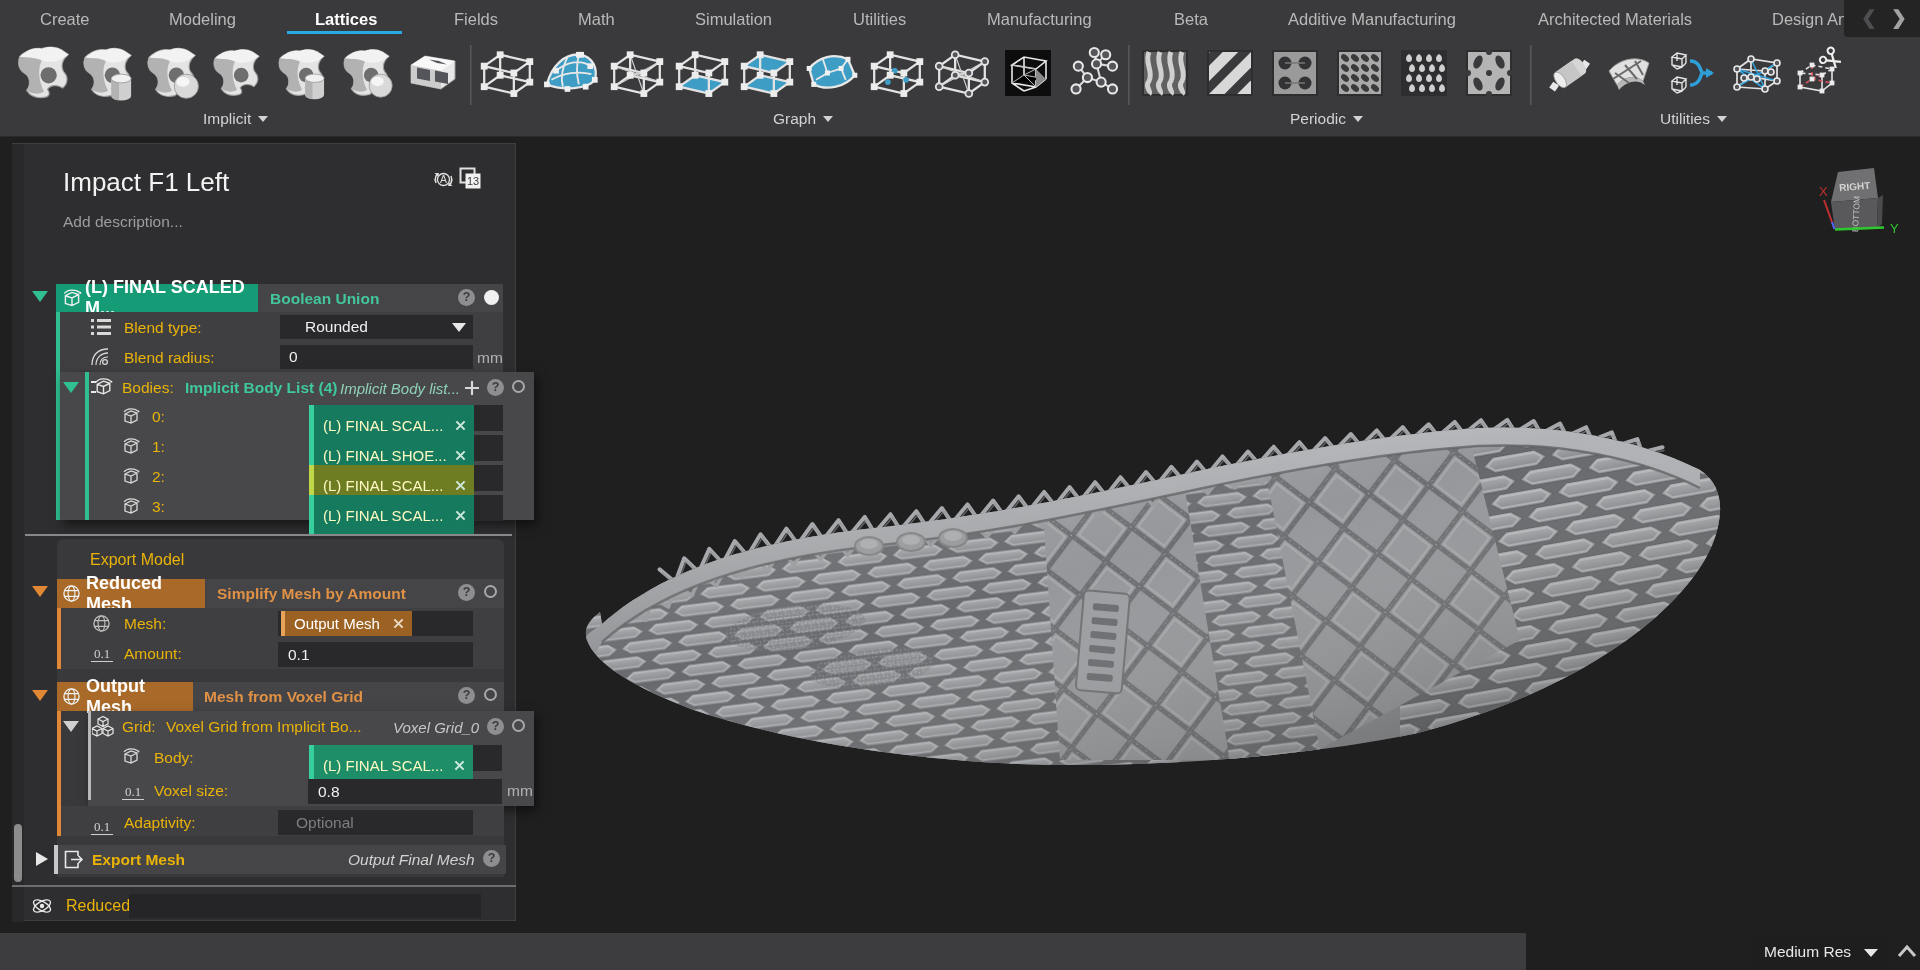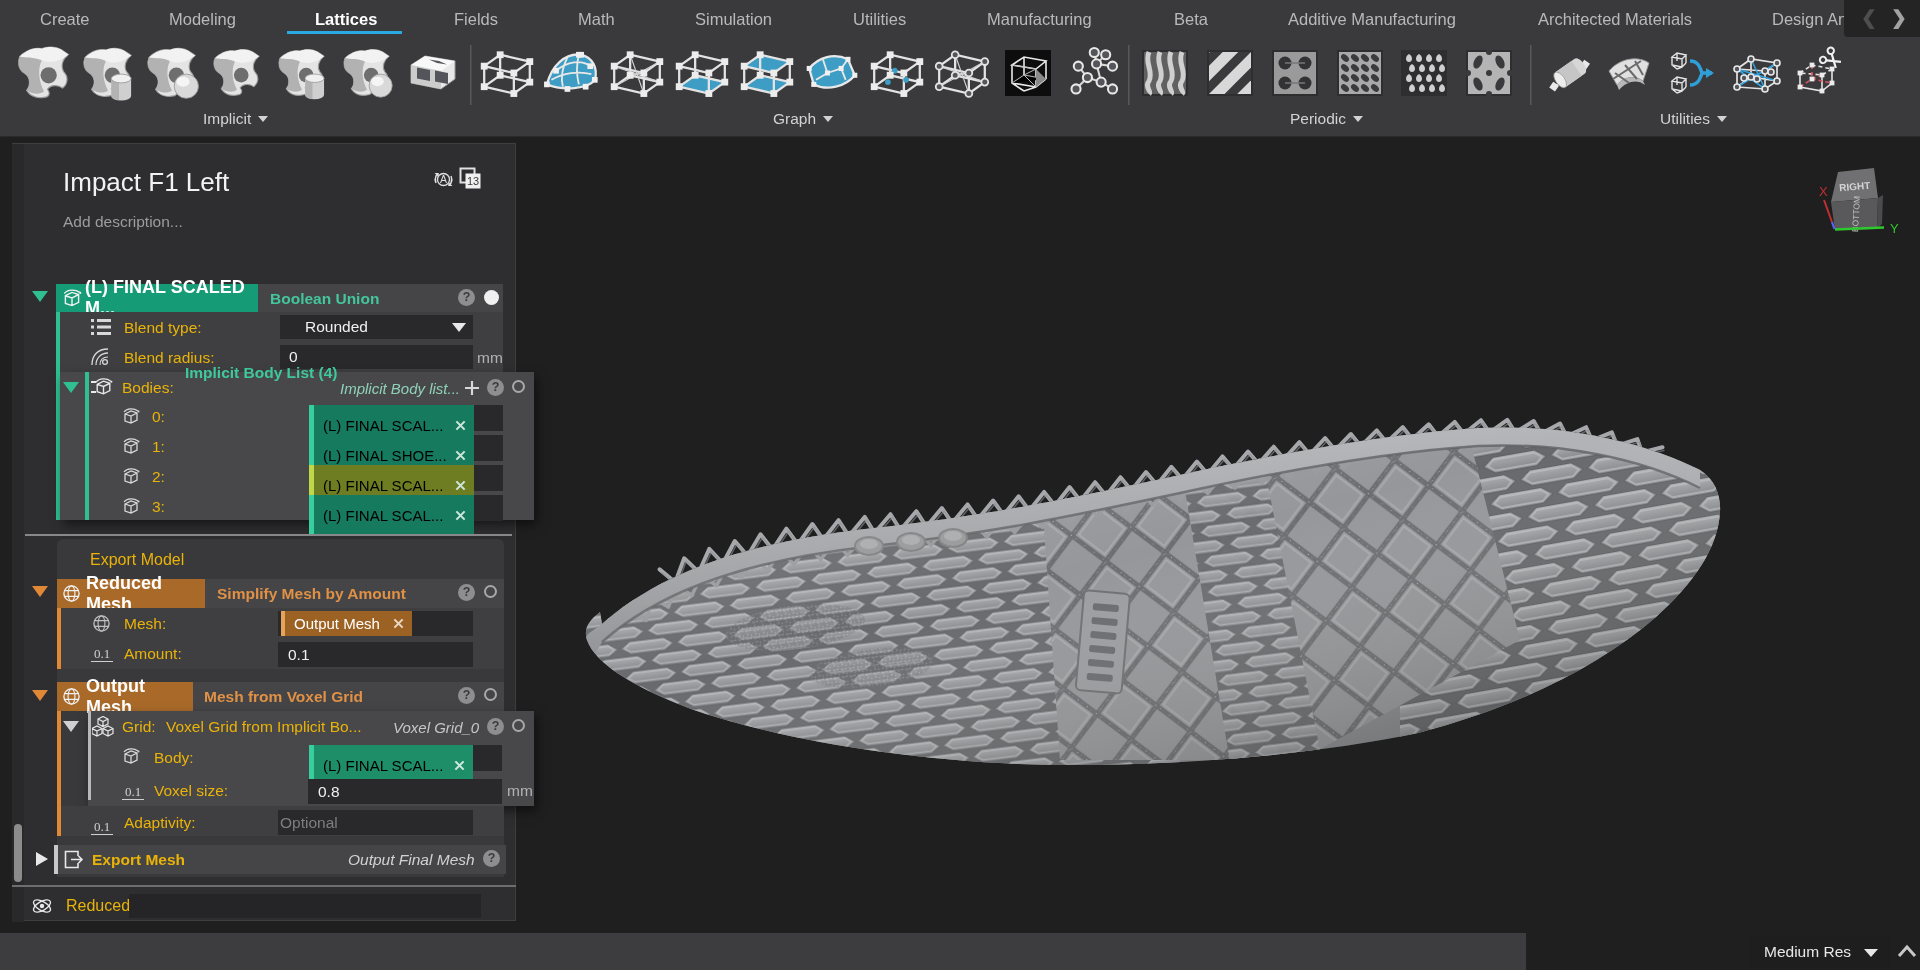--- a/index.html
+++ b/index.html
@@ -22,21 +22,21 @@
 #pthumb{position:absolute;left:2px;top:680px;width:8px;height:58px;background:#8c8c8d;border-radius:4px}
 .prow{position:absolute;color:#eab308;font-size:15.5px}
 .hdr{position:absolute;background:#454547}
 .chip{position:absolute;color:#fff;font-size:18px;font-weight:bold;display:flex;align-items:center}
 .ttl{font-weight:bold}
 .qm{position:absolute;width:17px;height:17px;border-radius:50%;background:#8e8e90;color:#3a3a3c;font-size:12.5px;font-weight:bold;text-align:center;line-height:17px}
 .dotf{position:absolute;width:15px;height:15px;border-radius:50%;background:#f0f0f0}
 .doto{position:absolute;width:13px;height:13px;border-radius:50%;border:2px solid #a8a8a9}
 .tri{position:absolute;width:0;height:0}
 .inp{position:absolute;background:#29292b;color:#f0f0f0;font-size:15.5px}
-.vchip{position:absolute;height:40px;color:#000000;font-size:15px;display:flex;align-items:center}
+.vchip{position:absolute;height:40px;color:#fef9c3;font-size:15px;display:flex;align-items:center}
 .ital{font-style:italic}
 </style></head><body>
 <div id="root">
     <div id="viewport">
       <svg id="shoe" style="position:absolute;left:0;top:0" width="1920" height="796" viewBox="0 137 1920 796">
 <defs>
 <linearGradient id="shade" x1="0" y1="0" x2="1" y2="0.25">
  <stop offset="0" stop-color="#86878a"></stop>
             <stop offset="0.45" stop-color="#97989b"></stop>
             <stop offset="0.8" stop-color="#9a9b9e"></stop>
@@ -562,21 +562,21 @@
       <div class="abs" style="left:48px;top:228px;width:474px;height:148px;background:#48484a;box-shadow:3px 5px 10px rgba(0,0,0,0.5)"></div>
       <div class="abs" style="left:73px;top:228px;width:4px;height:148px;background:#2fbf90"></div>
       <div class="tri" style="left:51px;top:238px;border-left:8.0px solid transparent;border-right:8.0px solid transparent;border-top:11px solid #2fbf90"></div>
       <svg class="abs" style="left:81px;top:233px" width="21" height="21" viewBox="0 0 20 20">
         <path d="M4,7 L10,4 L16,6 L16,13 L10,16 L4,14 Z M4,7 L10,9 L16,6 M10,9 L10,16" fill="none" stroke="#e8e8e8" stroke-width="1.3"></path>
         <path d="M3,5 C6,1 13,1 17,4" fill="none" stroke="#e8e8e8" stroke-width="1.2"></path>
         <circle cx="17.5" cy="4.5" r="1" fill="#e8e8e8"></circle>
       </svg>
       <div class="abs" style="left:79px;top:237px;width:5px;height:12px;border-top:2px solid #e8e8e8;border-bottom:2px solid #e8e8e8;background:linear-gradient(#48484a,#48484a) center/5px 2px no-repeat"></div>
       <div class="prow" style="left:110px;top:235px">Bodies:</div>
-      <div class="prow" style="left:173px;top:220px;color:#3fc89d;font-weight:bold">Implicit Body List (4)</div>
+      <div class="prow" style="left:173px;top:235px;color:#3fc89d;font-weight:bold">Implicit Body List (4)</div>
       <div class="prow ital" style="left:328px;top:236px;color:#8fd2b8;font-size:15px">Implicit Body list...</div>
       <svg class="abs" style="left:452px;top:236px" width="16" height="16" viewBox="0 0 16 16">
         <path d="M8,1 L8,15 M1,8 L15,8" stroke="#d8d8d8" stroke-width="2.2"></path>
       </svg>
       <div class="qm" style="left:475px;top:235px">?</div>
       <div class="doto" style="left:500px;top:236px"></div>
       <svg class="abs" style="left:109px;top:263px" width="20" height="20" viewBox="0 0 20 20">
         <path d="M4,7 L10,4 L16,6 L16,13 L10,16 L4,14 Z M4,7 L10,9 L16,6 M10,9 L10,16" fill="none" stroke="#d8d8d8" stroke-width="1.3"></path>
         <path d="M3,5 C6,1 13,1 17,4" fill="none" stroke="#d8d8d8" stroke-width="1.2"></path>
         <circle cx="17.5" cy="4.5" r="1" fill="#d8d8d8"></circle>
@@ -686,21 +686,21 @@
       <div class="vchip" style="left:297px;top:601px;width:164px;background:#1d8e68;border-left:5px solid #38cf9e;padding-left:9px;font-weight:normal">(L) FINAL SCAL...<svg width="11" height="11" viewBox="0 0 12 12" style="margin-left:auto;margin-right:8px">
           <path d="M1.5,1.5 L10.5,10.5 M10.5,1.5 L1.5,10.5" stroke="#cde7dc" stroke-width="2.3"></path>
         </svg></div>
       <div class="abs" style="left:110px;top:640px;width:22px;color:#cfcfcf;font-size:13px;font-family:'Liberation Serif',serif;border-bottom:1.5px solid #cfcfcf;line-height:15px;text-align:center">0.1</div>
       <div class="prow" style="left:142px;top:638px">Voxel size:</div>
       <div class="inp" style="left:296px;top:635px;width:194px;height:25px;line-height:25px;padding-left:10px">0.8</div>
       <div class="prow" style="left:495px;top:638px;color:#b2b2b3">mm</div>
       <div class="abs" style="left:49px;top:662px;width:443px;height:30px;background:#3f3f41"></div>
       <div class="abs" style="left:79px;top:675px;width:22px;color:#cfcfcf;font-size:13px;font-family:'Liberation Serif',serif;border-bottom:1.5px solid #cfcfcf;line-height:15px;text-align:center">0.1</div>
       <div class="prow" style="left:112px;top:670px">Adaptivity:</div>
-      <div class="inp" style="left:266px;top:666px;width:195px;height:25px;line-height:25px;padding-left:2px;color:#7e7e80">Optional</div>
+      <div class="inp" style="left:266px;top:666px;width:195px;height:25px;line-height:25px;padding-left:18px;color:#7e7e80">Optional</div>
       <div class="tri" style="left:24px;top:708px;border-top:7.5px solid transparent;border-bottom:7.5px solid transparent;border-left:12px solid #e8e8e8"></div>
       <div class="hdr" style="left:42px;top:701px;width:452px;height:29px"></div>
       <div class="abs" style="left:42px;top:701px;width:4px;height:29px;background:#c8c8c9"></div>
       <svg class="abs" style="left:52px;top:706px" width="21" height="19" viewBox="0 0 21 19">
         <path d="M14,6 L14,1.5 L1.5,1.5 L1.5,17.5 L14,17.5 L14,13" fill="none" stroke="#e8e8e8" stroke-width="1.6"></path>
         <path d="M7,9.5 L18,9.5 M14.5,6 L18,9.5 L14.5,13" fill="none" stroke="#e8e8e8" stroke-width="1.6"></path>
       </svg>
       <div class="prow" style="left:80px;top:707px;font-weight:bold">Export Mesh</div>
       <div class="prow ital" style="left:336px;top:707px;color:#d2d2d3">Output Final Mesh</div>
       <div class="qm" style="left:471px;top:706px">?</div>

